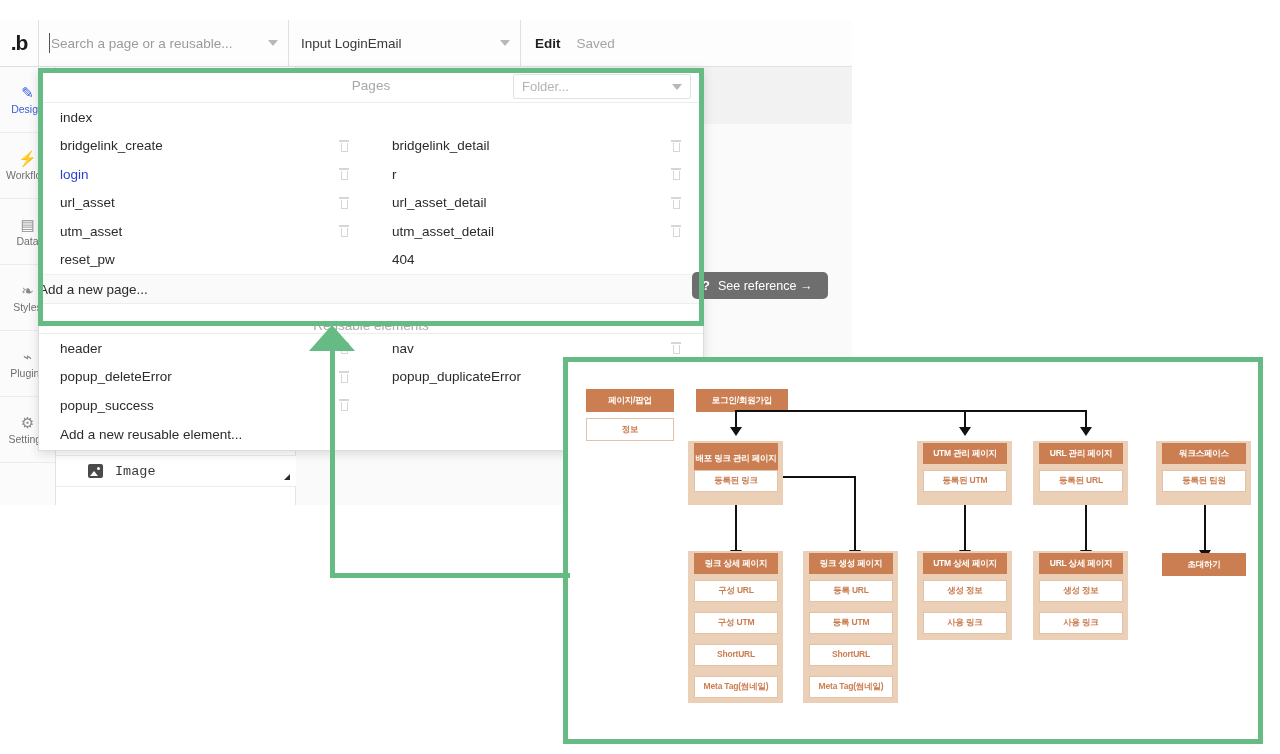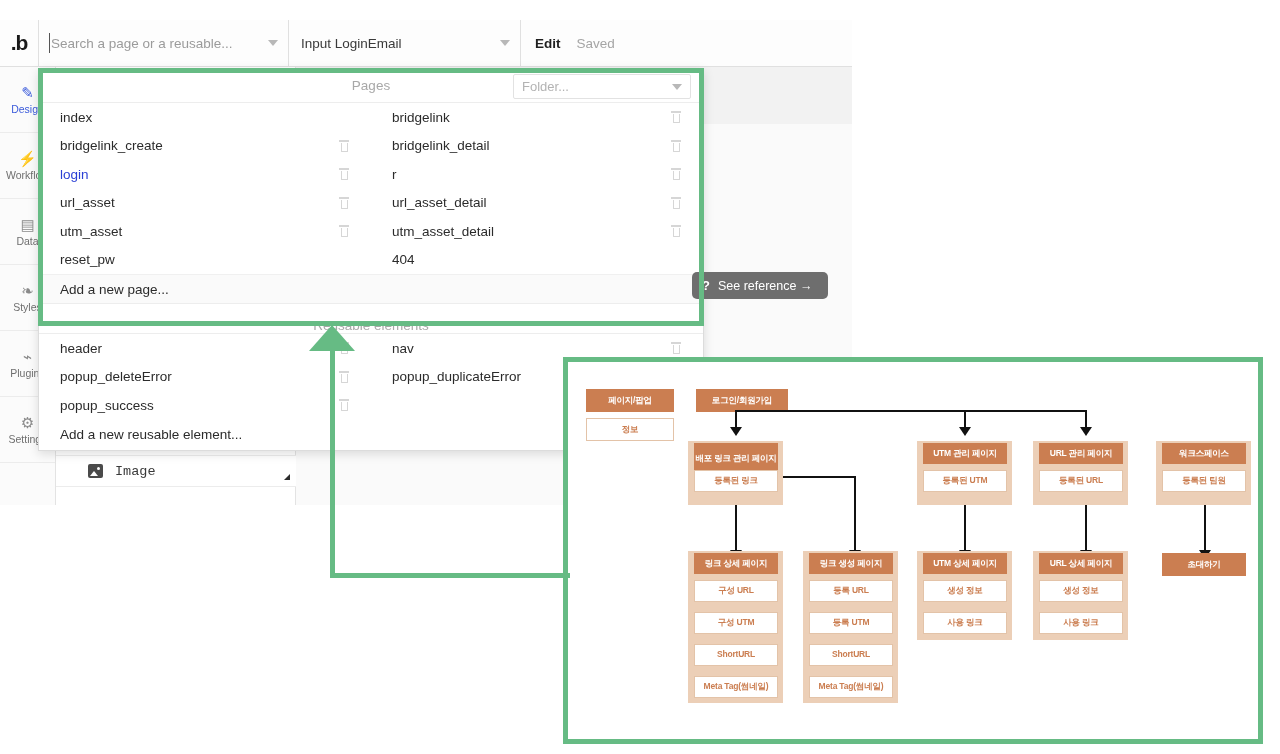--- a/index.html
+++ b/index.html
@@ -126,21 +126,21 @@
     position: absolute; right: 22px; top: 8px; width: 10px; height: 12px;
   }
   .trash-lid {
     position: absolute; left: 0; top: 0; width: 10px; height: 2px; background: #d6d6d6;
   }
   .trash-body {
     position: absolute; left: 1.5px; top: 3px; width: 7px; height: 9px;
     border: 1.5px solid #d6d6d6; border-top: none; border-radius: 0 0 1px 1px;
   }
   .dd-add {
-    height: 29px; display: flex; align-items: center; padding-left: 21px;
+    height: 29px; display: flex; align-items: center; 
     background: #fafafa; border-top: 1px solid #f0f0f0;
   }
   .dd-add-lbl { font-size: 13.5px; color: #2b2b2b; }
   .dd-sub {
     height: 31px; display: flex; align-items: flex-end; justify-content: center;
     border-top: 1px solid #ededed; border-bottom: 1px solid #ededed;
   }
   .dd-sub-title { font-size: 13.5px; color: #a8a8a8; }
   .dd-add2 { height: 30px; display: flex; align-items: center; padding-left: 21px; }
 
@@ -274,27 +274,20 @@
       <div class="folder-select">
         <span class="folder-text">Folder...</span>
         <span class="caret-down"></span>
       </div>
     </div>
 
     <div class="dd-row">
       <div class="dd-cell">
         <span class="dd-name">index</span>
       </div>
-      <div class="dd-cell">
-        <span class="dd-name">bridgelink</span>
-        <span class="trash">
-            <i class="trash-lid"></i>
-            <i class="trash-body"></i>
-          </span>
-      </div>
     </div>
     <div class="dd-row">
       <div class="dd-cell">
         <span class="dd-name">bridgelink_create</span>
         <span class="trash">
             <i class="trash-lid"></i>
             <i class="trash-body"></i>
           </span>
       </div>
       <div class="dd-cell">

